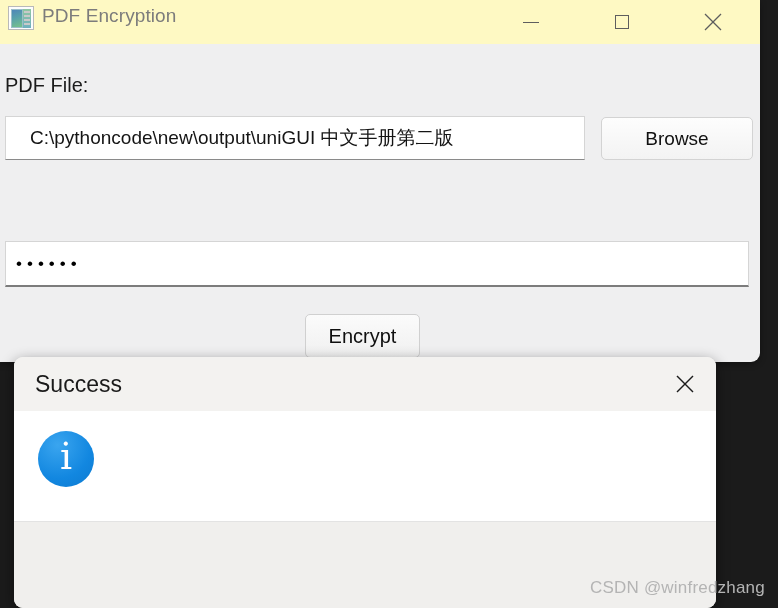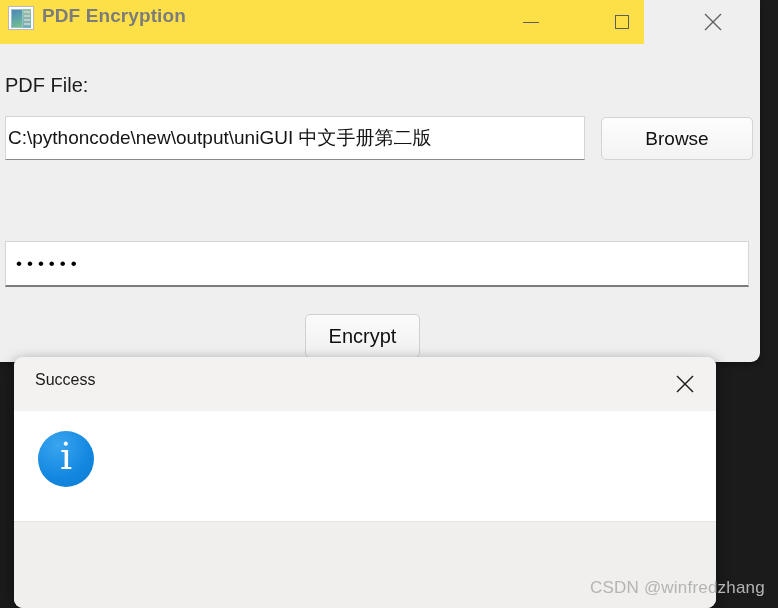--- a/index.html
+++ b/index.html
@@ -24,24 +24,23 @@
     width: 760px;
     height: 362px;
     background: #efeff0;
     border-bottom-right-radius: 9px;
     box-shadow: 0 2px 6px rgba(0,0,0,0.35);
   }
 
   #titlebar {
     position: absolute;
     left: 0; top: 0;
-    width: 644px;
+    width: 760px;
     height: 44px;
-    background: #fde047;
-    font-weight: bold;
+    background: #fef9c3;
   }
   #app-icon {
     position: absolute;
     left: 8px; top: 6px;
     width: 26px; height: 24px;
     border: 1px solid #b9b9b9;
     background: #fdfdfd;
     box-sizing: border-box;
     overflow: hidden;
   }
@@ -109,21 +108,21 @@
   #path-input {
     position: absolute;
     left: 5px; top: 116px;
     width: 580px; height: 44px;
     background: #ffffff;
     border: 1px solid #d5d5d5;
     border-bottom: 1px solid #8a8a8a;
     box-sizing: border-box;
     font-size: 19px;
     color: #141414;
-    padding: 0 2px;
+    padding: 0 24px;
     line-height: 42px;
     white-space: nowrap;
     overflow: hidden;
   }
   #browse-button {
     position: absolute;
     left: 601px; top: 117px;
     width: 152px; height: 43px;
     background: linear-gradient(180deg,#fdfdfd,#f3f3f3);
     border: 1px solid #d3d3d3;
@@ -175,21 +174,21 @@
   }
   #dialog-titlebar {
     position: absolute;
     left: 0; top: 0;
     width: 702px; height: 54px;
     background: #f3f2f0;
   }
   #dialog-title {
     position: absolute;
     left: 21px; top: 14px;
-    font-size: 16px;
+    font-size: 23px;
     color: #1a1a1a;
     text-align: center;
   }
   #dialog-close {
     position: absolute;
     right: 0; top: 0;
     width: 62px; height: 54px;
     display: flex; align-items: center; justify-content: center;
   }
   #dialog-body {

